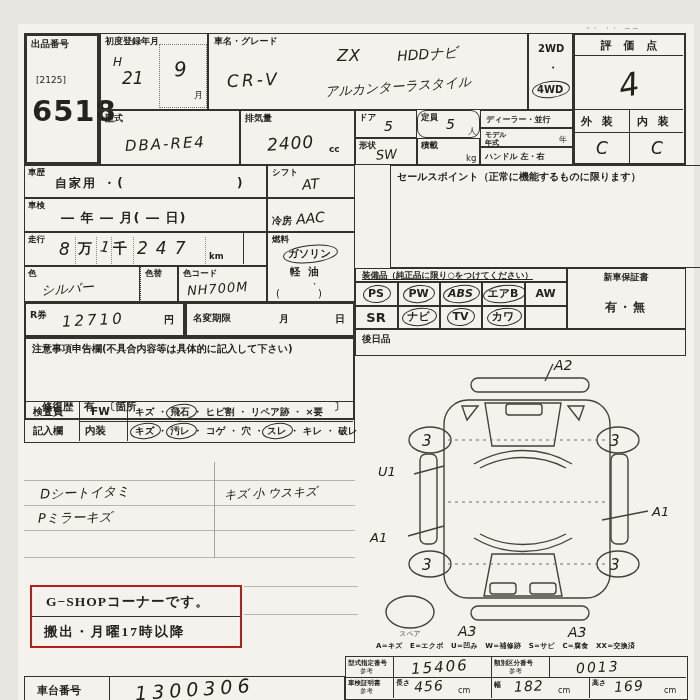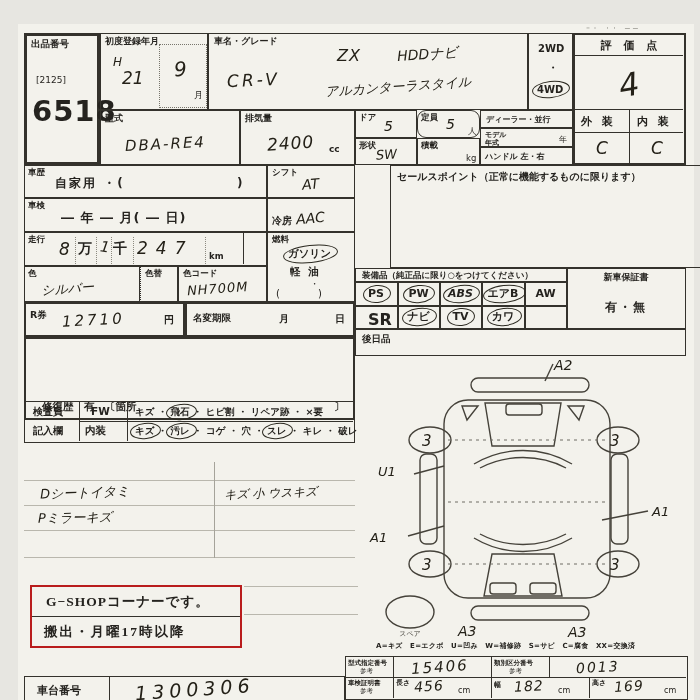--- a/index.html
+++ b/index.html
@@ -177,21 +177,21 @@
 <div class="cell b2" style="left:185px;top:302px;width:170px;height:35px;">
   <div class="lbl pb" style="left:6px;top:9px;font-size:9.5px;">名変期限</div>
   <div class="pr pb" style="left:92px;top:9px;font-size:10px;">月</div>
   <div class="pr pb" style="left:148px;top:9px;font-size:10px;">日</div>
 </div>
 
 <div class="cell" style="left:355px;top:165px;width:365px;height:103px;margin-left:35px;">
   <div class="lbl pb" style="left:6px;top:5px;font-size:10px;">セールスポイント（正常に機能するものに限ります）</div>
 </div>
 <div class="cell" style="left:355px;top:268px;width:212px;height:14px;">
-  <div class="lbl pb" style="left:6px;top:2px;font-size:8.5px;">装備品（純正品に限り○をつけてください）</div>
+  <div class="lbl pb" style="left:6px;top:2px;font-size:8.5px;text-decoration:underline;">装備品（純正品に限り○をつけてください）</div>
 </div>
 <div class="cell" style="left:567px;top:268px;width:119px;height:61px;">
   <div class="pr pb" style="left:0;top:4px;width:116px;text-align:center;font-size:9px;">新車保証書</div>
   <div class="pr pb" style="left:0;top:32px;width:116px;text-align:center;font-size:12px;letter-spacing:2px;">有・無</div>
 </div>
 
 <div class="cell" style="left:355px;top:282px;width:43px;height:24px;">
     <div class="pr pb" style="left:0;top:5px;width:40px;text-align:center;font-size:11px;"><span class="circ">PS</span></div>
   </div>
 <div class="cell" style="left:398px;top:282px;width:42px;height:24px;">
@@ -201,40 +201,41 @@
     <div class="pr pb" style="left:0;top:5px;width:39px;text-align:center;font-size:11px;font-style:italic;"><span class="circ">ABS</span></div>
   </div>
 <div class="cell" style="left:482px;top:282px;width:43px;height:24px;">
     <div class="pr pb" style="left:0;top:5px;width:40px;text-align:center;font-size:11px;"><span class="circ">エアB</span></div>
   </div>
 <div class="cell" style="left:525px;top:282px;width:42px;height:24px;">
     <div class="pr pb" style="left:0;top:5px;width:39px;text-align:center;font-size:11px;">AW</div>
   </div>
 
 <div class="cell" style="left:355px;top:306px;width:43px;height:23px;">
-    <div class="pr pb" style="left:0;top:4px;width:48px;text-align:center;font-size:16px;">SR</div>
+    <div class="pr pb" style="left:0;top:4px;width:40px;text-align:center;font-size:13px;">SR</div>
   </div>
 <div class="cell" style="left:398px;top:306px;width:42px;height:23px;">
     <div class="pr pb" style="left:0;top:4px;width:39px;text-align:center;font-size:11px;"><span class="circ">ナビ</span></div>
   </div>
 <div class="cell" style="left:440px;top:306px;width:42px;height:23px;">
     <div class="pr pb" style="left:0;top:4px;width:39px;text-align:center;font-size:11px;"><span class="circ">TV</span></div>
   </div>
 <div class="cell" style="left:482px;top:306px;width:43px;height:23px;">
     <div class="pr pb" style="left:0;top:4px;width:40px;text-align:center;font-size:11px;"><span class="circ">カワ</span></div>
   </div>
 <div class="cell" style="left:525px;top:306px;width:42px;height:23px;">
     <div class="pr pb" style="left:0;top:4px;width:39px;text-align:center;font-size:11px;"></div>
   </div>
 
 <div class="cell" style="left:355px;top:329px;width:331px;height:27px;">
   <div class="lbl pb" style="left:6px;top:4px;font-size:9.5px;">後日品</div>
 </div>
 
 <div class="cell b2" style="left:24px;top:337px;width:331px;height:83px;">
+  <div class="lbl pb" style="left:6px;top:4px;font-size:10px;">注意事項申告欄(不具合内容等は具体的に記入して下さい)</div>
   <div class="pr pb" style="left:16px;top:62px;font-size:10.5px;">修復歴　有　〔箇所</div>
   <div class="pr pb" style="left:308px;top:62px;font-size:10.5px;">〕</div>
 </div>
 <div class="cell" style="left:24px;top:401px;width:331px;height:42px;">
   <div class="vsol" style="left:54px;top:0;height:39px;"></div>
   <div class="vsol" style="left:102px;top:0;height:39px;"></div>
   <div class="hsol" style="left:54px;top:19px;width:274px;"></div>
   <div class="pr pb" style="left:8px;top:4px;font-size:10px;">検査員</div>
   <div class="pr pb" style="left:8px;top:23px;font-size:10px;">記入欄</div>
   <div class="pr pb" style="left:66px;top:4px;font-size:10.5px;">FW</div>

